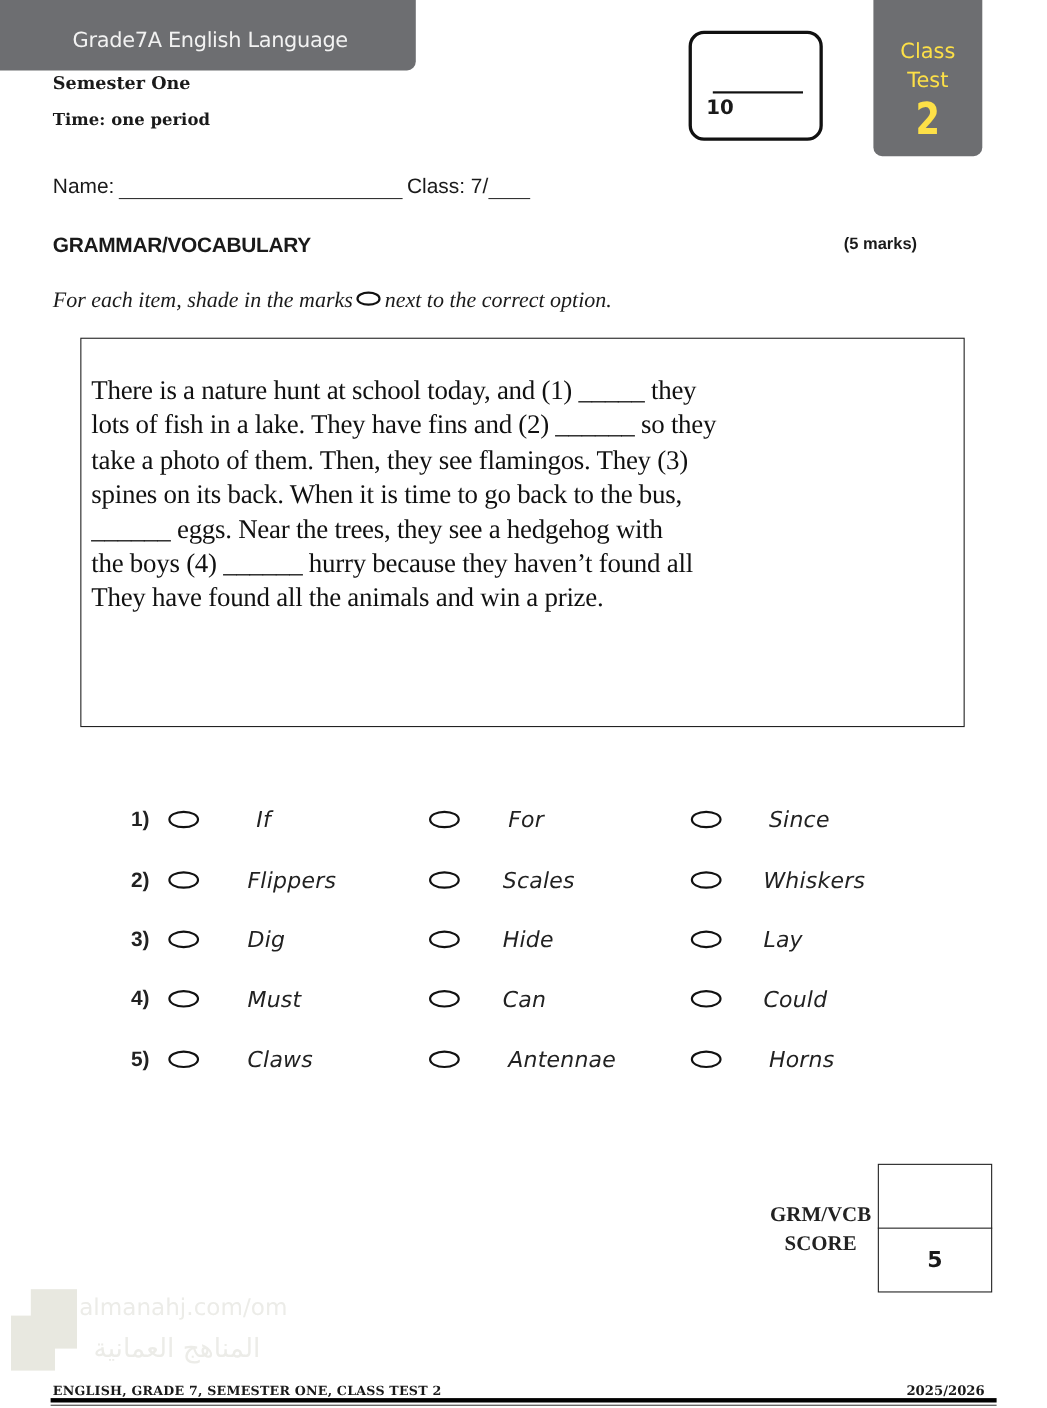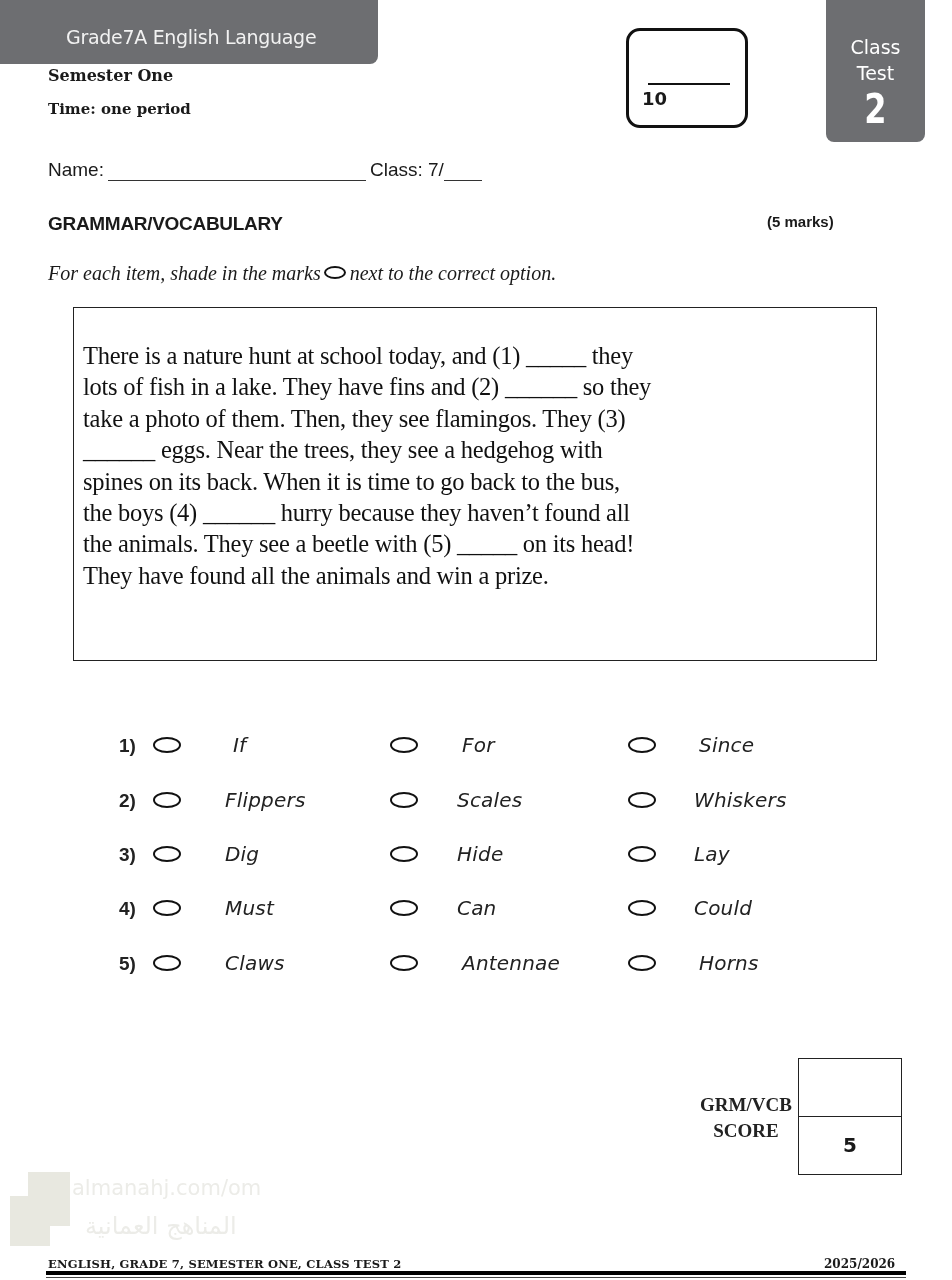--- a/index.html
+++ b/index.html
@@ -18,22 +18,22 @@
   }
   .semester { left: 48px; top: 66px; font-family: "DejaVu Serif", serif; font-weight: bold; font-size: 16px; }
   .time { left: 48px; top: 100px; font-family: "DejaVu Serif", serif; font-weight: bold; font-size: 15px; }
   .score-box {
     left: 626px; top: 28px; width: 122px; height: 100px; border: 3px solid #111; border-radius: 14px;
     box-sizing: border-box;
   }
   .score-line { left: 648px; top: 83px; width: 82px; height: 2px; background: #111; }
   .score-total { left: 642px; top: 88px; width: 82px; text-align: left; font-weight: bold; font-size: 18px; }
   .class-tab {
-    left: 826px; top: 0; width: 99px; height: 142px; background: #6d6e71; border-radius: 0 0 8px 8px;
-    color: #ffffff; text-align: center;
+    left: 794px; top: 0; width: 99px; height: 142px; background: #6d6e71; border-radius: 0 0 8px 8px;
+    color: #fde047; text-align: center;
   }
   .class-tab .t1 { position: absolute; top: 36px; width: 100%; font-size: 19px; }
   .class-tab .t2 { position: absolute; top: 62px; width: 100%; font-size: 19px; }
   .class-tab .t3 { position: absolute; top: 86px; width: 100%; font-size: 40px; font-weight: bold; transform: scaleX(0.8); }
   .name-row { left: 48px; top: 158px; font-size: 19px; font-family: "Liberation Sans", sans-serif; }
   .blank-name { display: inline-block; width: 258px; border-bottom: 1px solid #333; height: 22px; vertical-align: bottom; margin: 0 4px; }
   .blank-class { display: inline-block; width: 38px; border-bottom: 1px solid #333; height: 22px; vertical-align: bottom; }
   .section-title { left: 48px; top: 213px; font-size: 19px; font-weight: bold; font-family: "Liberation Sans", sans-serif; letter-spacing: -0.3px; }
   .marks { left: 767px; top: 213px; font-size: 15px; font-weight: bold; font-family: "Liberation Sans", sans-serif; }
   .instruction { left: 48px; top: 262px; font-size: 20px; font-style: italic; font-family: "Liberation Serif", serif; }
@@ -106,24 +106,23 @@
 
 <div class="abs instruction">
   <span>For each item, shade in the marks</span><span class="inline-bubble"></span><span>next to the correct option.</span>
 </div>
 
 <div class="abs passage-box"></div>
 <div class="abs passage">
   <div>There is a nature hunt at school today, and (1) _____ they</div>
   <div>lots of fish in a lake. They have fins and (2) ______ so they</div>
   <div>take a photo of them. Then, they see flamingos. They (3)</div>
+  <div>spines on its back. When it is time to go back to the bus,</div>
   <div>______ eggs. Near the trees, they see a hedgehog with</div>
-  <div>spines on its back. When it is time to go back to the bus,</div>
   <div>the boys (4) ______ hurry because they haven’t found all</div>
-  <div>the animals. They see a beetle with (5) _____ on its head!</div>
   <div>They have found all the animals and win a prize.</div>
 </div>
 
 <div class="abs q-row" style="top:733px;">
   <span class="q-num" style="top:2px;">1)</span>
   <span class="bubble" style="left:153px;top:4px;"></span>
   <span class="opt" style="left:233px;top:0;">If</span>
   <span class="bubble" style="left:390px;top:4px;"></span>
   <span class="opt" style="left:462px;top:0;">For</span>
   <span class="bubble" style="left:628px;top:4px;"></span>

